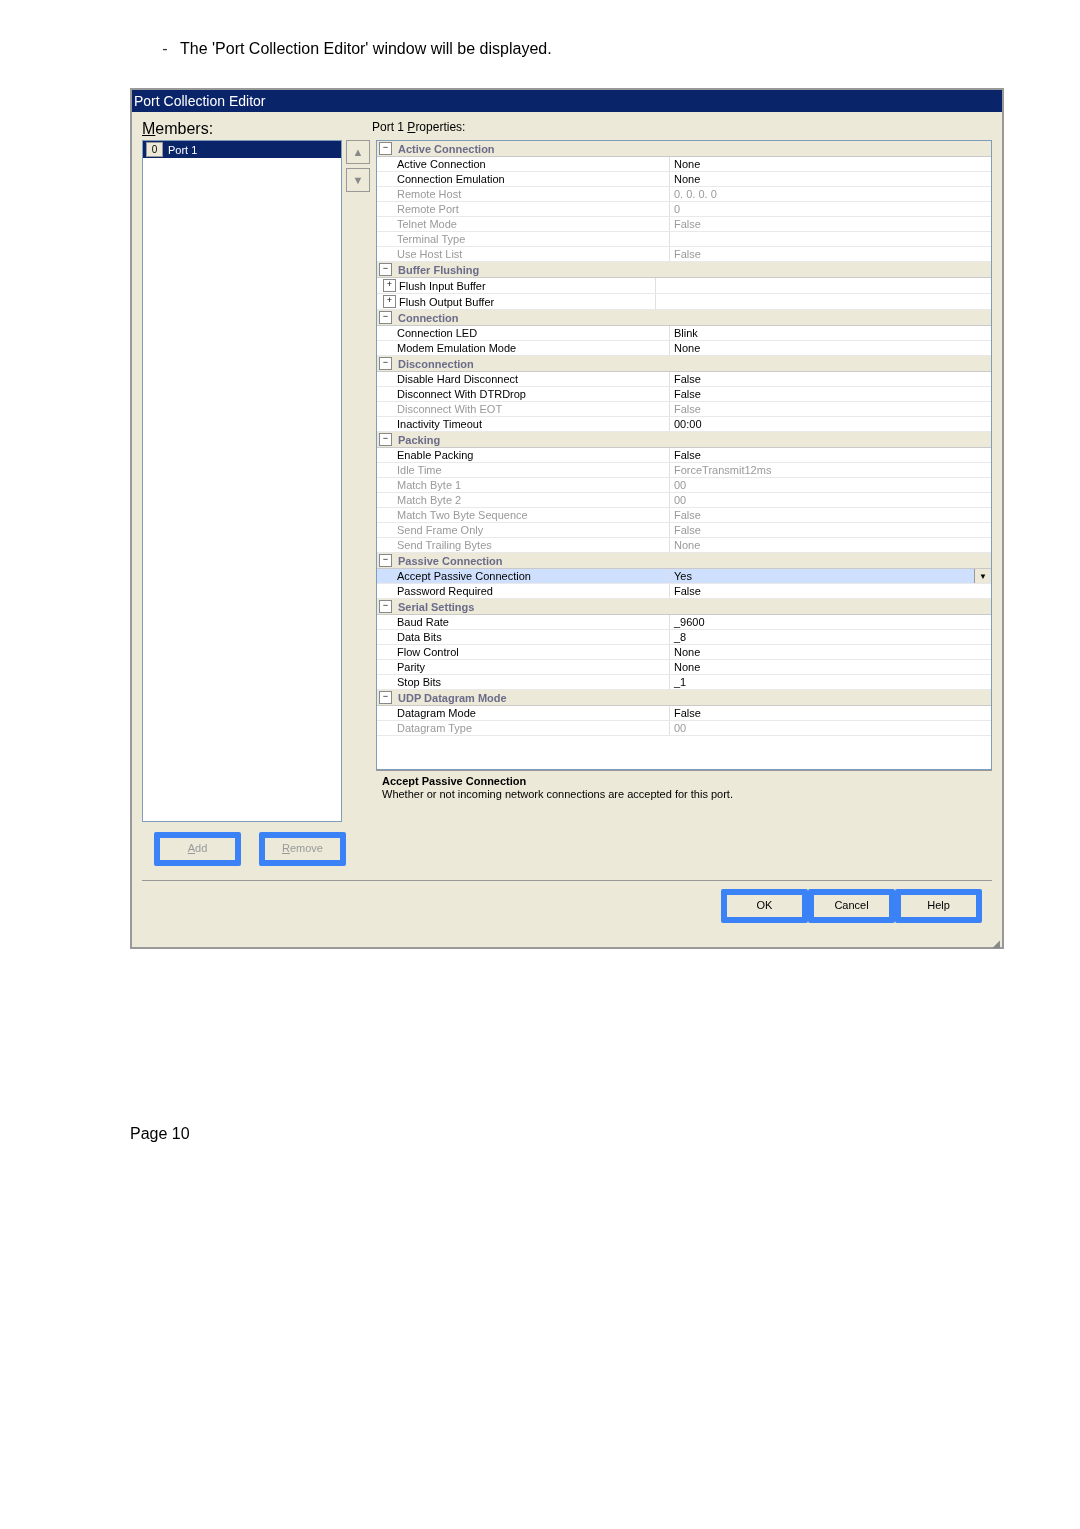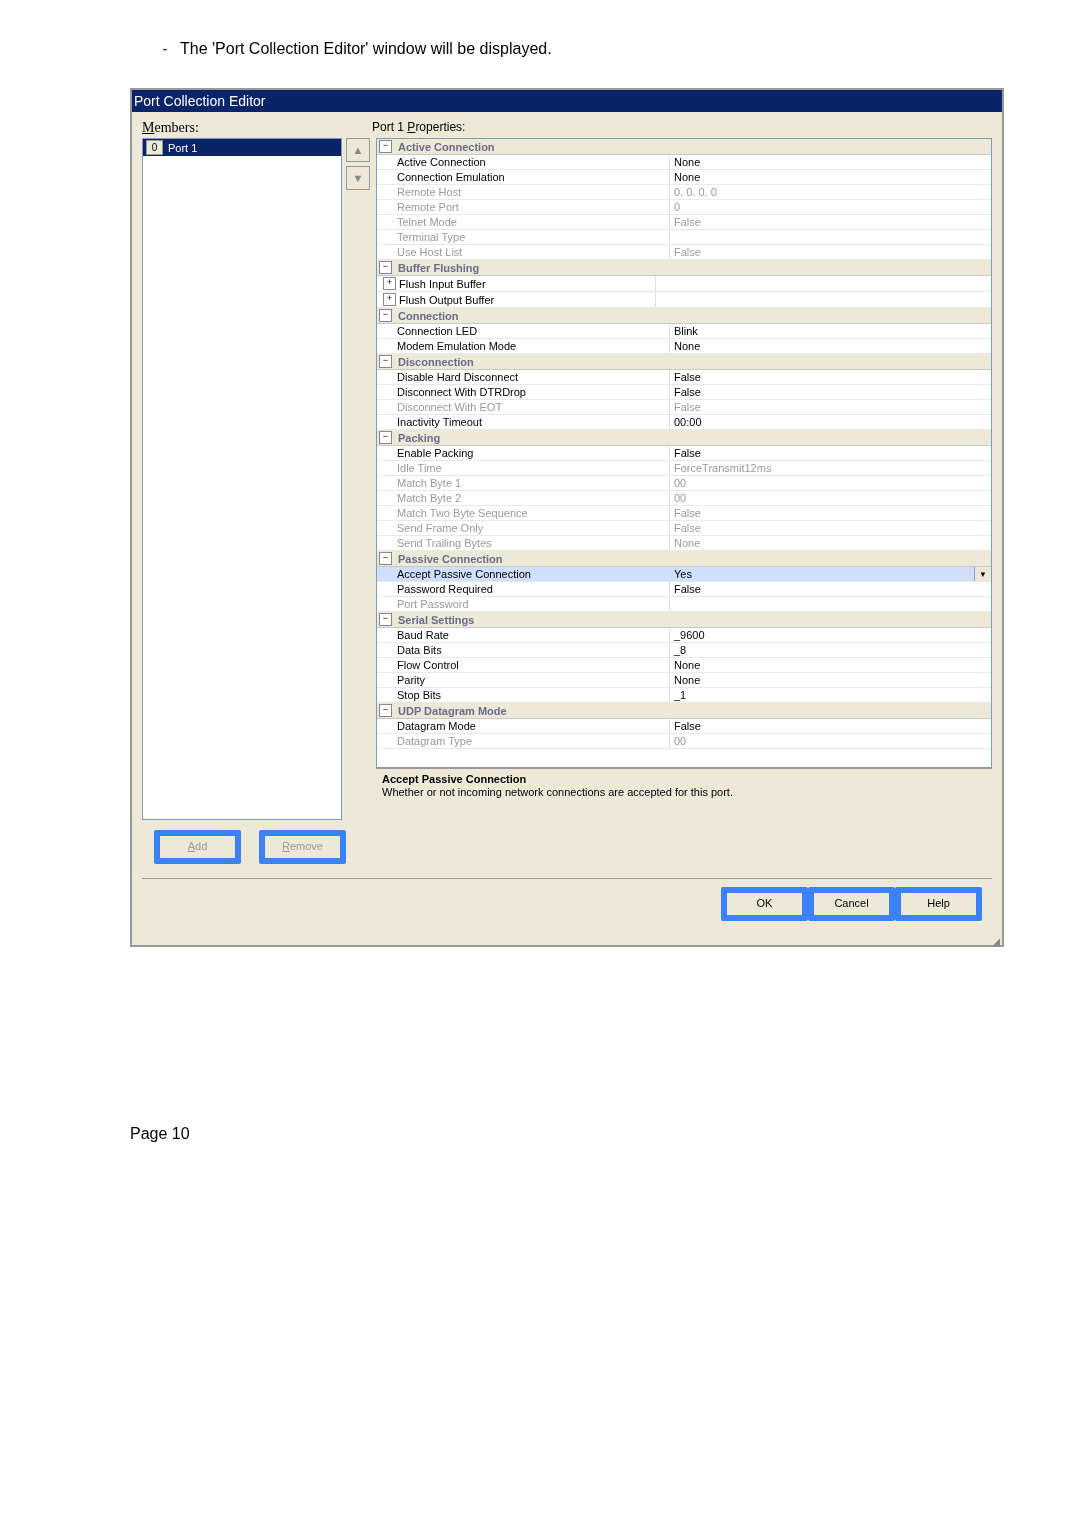--- a/index.html
+++ b/index.html
@@ -38,22 +38,21 @@
   }
   .body-area {
     padding: 8px 10px 10px 10px;
   }
   .top-labels {
     display: flex;
     margin-bottom: 2px;
   }
   .top-labels .left {
     width: 230px;
-    font-size: 14px;
-    font-family: Liberation Serif, serif;
+    font-size: 16px;
   }
   .top-labels .right {
     flex: 1;
     font-size: 12px;
   }
   .underline-char {
     text-decoration: underline;
   }
   .main-cols {
     display: flex;
@@ -416,24 +415,20 @@
                   <span class="cat-label">Passive Connection</span>
                 </div>
                 <div class="prop-row selected">
                   <div class="pname">Accept Passive Connection</div>
                   <div class="pval">Yes<div class="dd-arrow">▼</div></div>
                 </div>
                 <div class="prop-row">
                   <div class="pname">Password Required</div>
                   <div class="pval">False</div>
                 </div>
-                <div class="prop-row">
-                  <div class="pname disabled">Port Password</div>
-                  <div class="pval disabled"></div>
-                </div>
                 <div class="cat-row">
                   <span class="exp">−</span>
                   <span class="cat-label">Serial Settings</span>
                 </div>
                 <div class="prop-row">
                   <div class="pname">Baud Rate</div>
                   <div class="pval">_9600</div>
                 </div>
                 <div class="prop-row">
                   <div class="pname">Data Bits</div>

